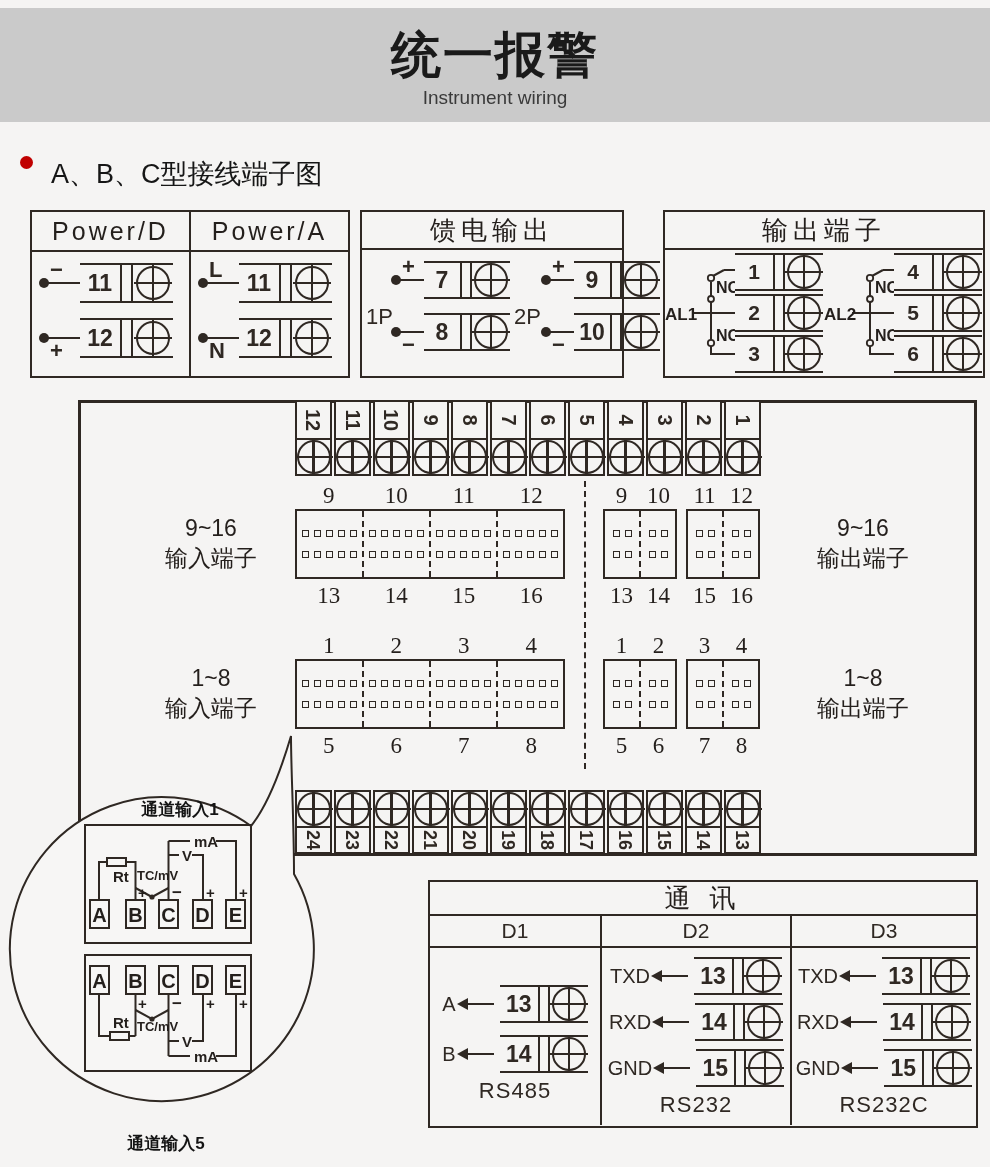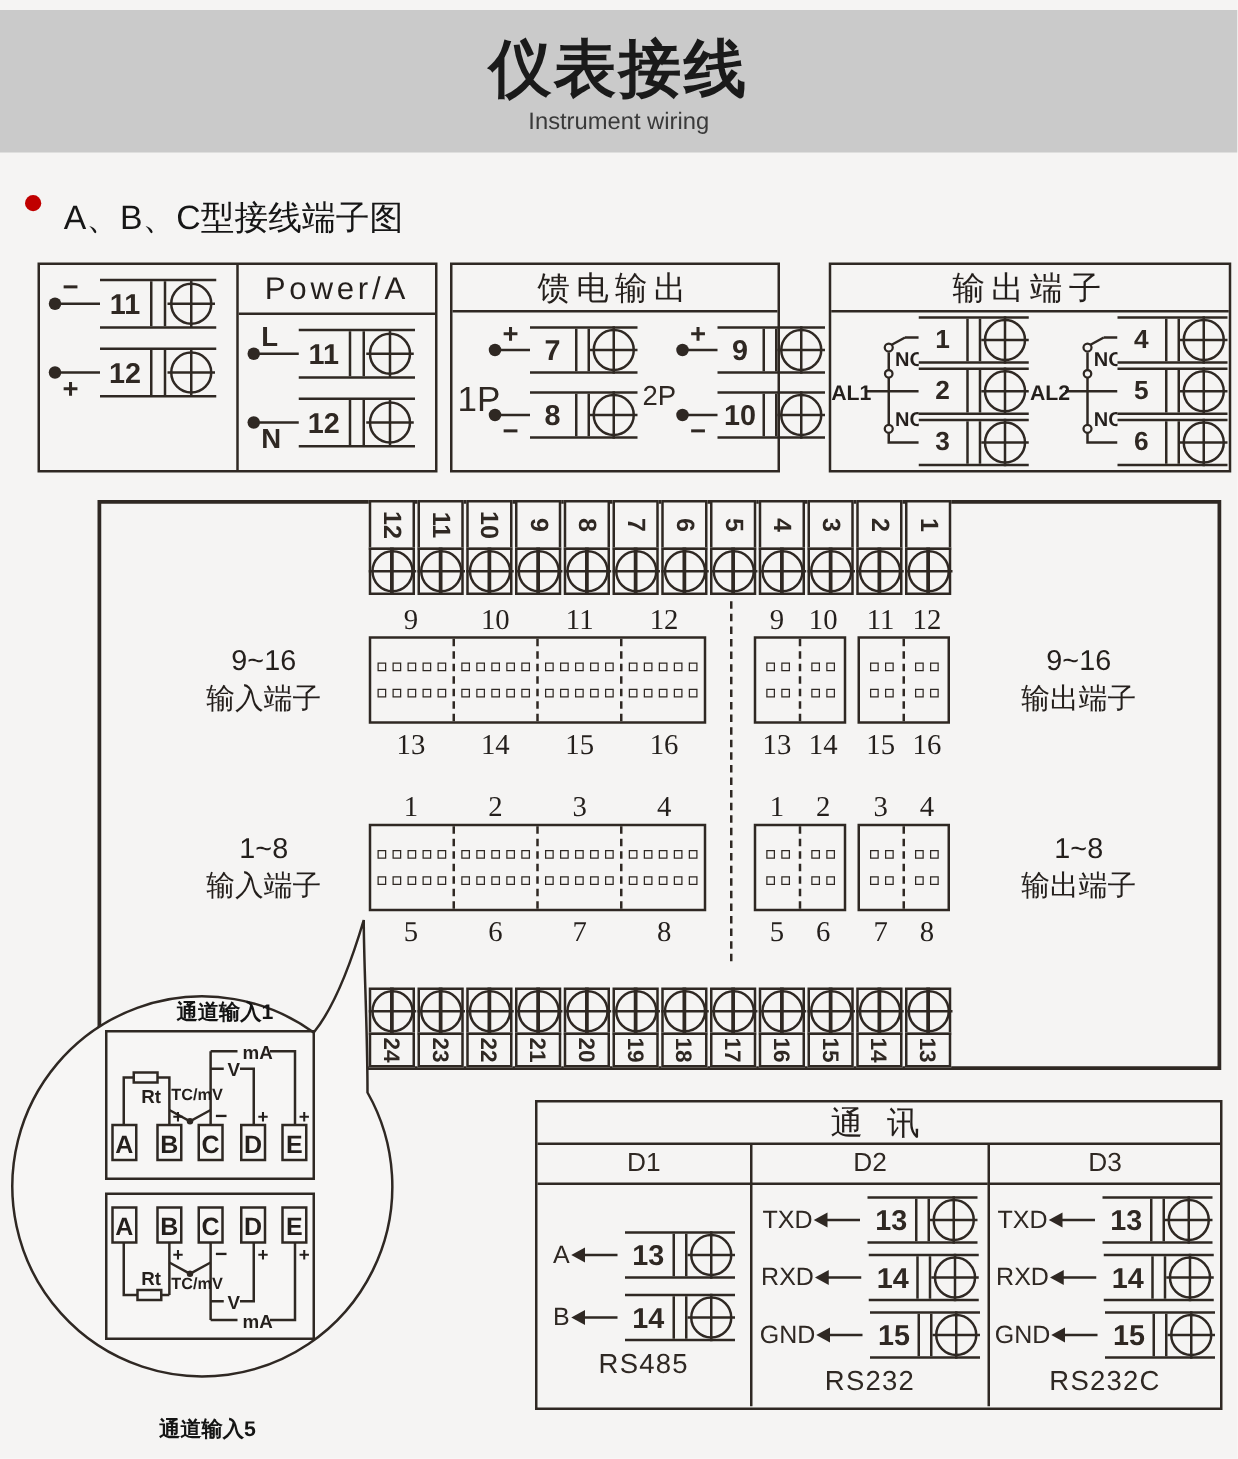--- a/index.html
+++ b/index.html
@@ -84,31 +84,32 @@
   svg.diag text{fill:#241f1c;font-family:"Liberation Sans",sans-serif}
   .chbox{position:absolute;border:2.2px solid var(--ink);background:transparent}
   .ball-label{position:absolute;width:180px;text-align:center;font-weight:bold;font-size:17px;color:#141414}
 </style>
 </head>
 <body>
 
 <div id="canvas">
 
   <div class="band">
-    <div class="t">仪表接线</div>
+    <div class="t">统一报警</div>
     <div class="s">Instrument wiring</div>
   </div>
 
   <div class="sechead">
     <span class="dot"></span>
     <span class="txt">A、B、C型接线端子图</span>
   </div>
 
   <div class="obox" style="left:30px;top:210px;width:320px;height:168px;display:flex">
     <div style="flex:1;display:flex;flex-direction:column">
+      <div class="hd" style="height:40px;font-size:25px;letter-spacing:3px">Power/D</div>
       <div style="flex:1;padding:11px 0 0 6px">
         <div class="trow">
           <span class="lead">
               <i class="dot"></i>
               <i class="wire"></i>
               <span class="sign above">−</span>
             </span>
           <span class="hterm">
               <span class="num">11</span>
               <span class="conn"></span>
@@ -181,21 +182,21 @@
             </span>
         </div>
       </div>
     </div>
   </div>
 
   <div class="obox" style="left:360px;top:210px;width:264px;height:168px">
     <div class="hd" style="height:38px">馈电输出</div>
     <div style="display:flex;height:126px">
       <div style="position:relative;flex:1;padding:10px 0 0 28px">
-        <div style="position:absolute;left:4px;top:54px;font-size:28px">1P</div>
+        <div style="position:absolute;left:4px;top:54px;font-size:22px">1P</div>
         <div class="trow">
           <span class="lead" style="width:34px">
               <i class="dot"></i>
               <i class="wire"></i>
               <span class="sign above">+</span>
             </span>
           <span class="hterm" style="height:38px">
               <span class="num" style="width:36px">7</span>
               <span class="conn" style="width:12px"></span>
               <span class="scr" style="width:38px">

